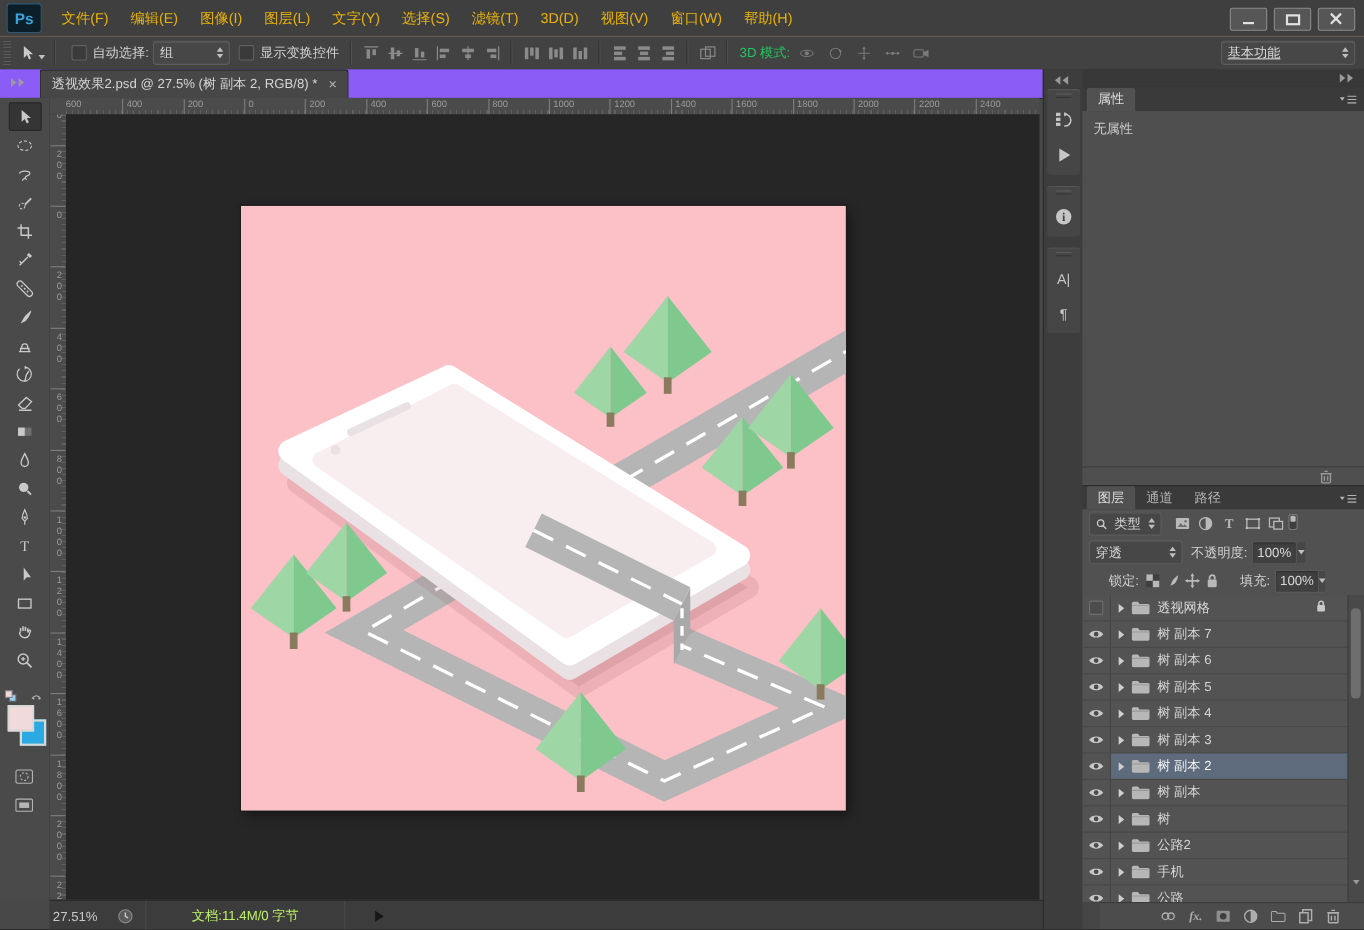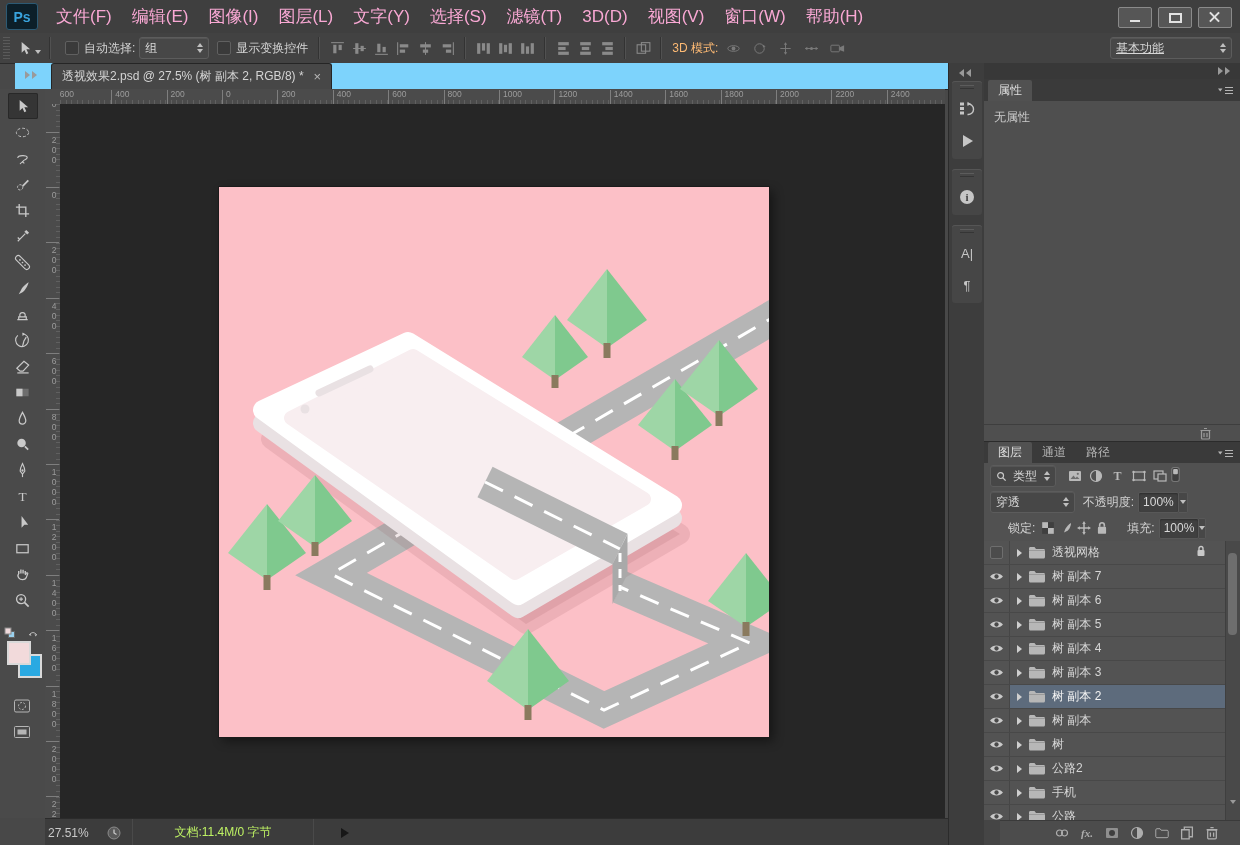--- a/index.html
+++ b/index.html
@@ -2,21 +2,21 @@
 <html style="--art-background: #fcc0c7; --art-road: #b5b5b5; --art-road-side: #a9a9a9; --art-dash: #ffffff; --art-phone-body: #ffffff; --art-phone-side: #e9e1e3; --art-phone-screen: #f8eef0; --art-tree-light: #9ed6a6; --art-tree-dark: #7fc98e; --art-trunk: #8a7a5e;"><head>
 <meta charset="utf-8">
 <style>
   html,body{margin:0;padding:0;background:#222;}
   #app{position:relative;width:1240px;height:845px;background:#484848;font-family:"Liberation Sans",sans-serif;overflow:hidden;color:#d6d6d6;font-size:12px;-webkit-font-smoothing:antialiased;}
   .abs{position:absolute;}
   
   #titlebar{left:0;top:0;width:1240px;height:33px;background:#3f3f3f;border-bottom:5px solid #fdba74;display:flex;align-items:center;}
   #pslogo{width:30px;height:25px;margin:0 8px 0 6px;background:#0c1f29;border:1px solid #2c5a74;border-radius:3px;color:#39a3dd;font-weight:bold;font-size:14px;display:flex;align-items:center;justify-content:center;}
   #menubar{display:flex;height:33px;align-items:center;}
-  .menu-item{padding:0 10px;line-height:33px;color:#f9a8d4;font-size:17px;cursor:default;}
+  .menu-item{padding:0 10px;line-height:33px;color:#eab308;font-size:13px;cursor:default;}
   #winbtns{position:absolute;right:8px;top:7px;display:flex;gap:6px;}
   .winbtn{width:32px;height:19px;background:#565656;border:1px solid #8a8a8a;border-radius:2px;display:flex;align-items:center;justify-content:center;}
   .wb-min::after{content:"";width:10px;height:0;border-bottom:2px solid #e2e2e2;margin-top:6px;}
   .wb-max::after{content:"";width:9px;height:6px;border:2px solid #e2e2e2;}
   .wb-close{position:relative;}
   .wb-close::before,.wb-close::after{content:"";position:absolute;left:9px;top:8px;width:13px;height:2px;background:#e2e2e2;}
   .wb-close::before{transform:rotate(45deg);}
   .wb-close::after{transform:rotate(-45deg);}
   
   #optionsbar{left:0;top:33px;width:1240px;height:30px;background:#424242;border-bottom:1px solid #2c2c2c;display:flex;align-items:center;}
@@ -26,21 +26,21 @@
   .obtn svg{width:17px;height:17px;}
   .checkbox{width:12px;height:12px;background:#3a3a3a;border:1px solid #606060;border-radius:2px;margin:0 5px 0 8px;}
   .olabel{color:#d2d2d2;margin-right:4px;white-space:nowrap;}
   .select{height:20px;background:#474747;border:1px solid #5c5c5c;border-radius:3px;display:flex;align-items:center;padding:0 5px;gap:6px;box-shadow:inset 0 1px 0 #555;}
   .select .val{flex:1;color:#d8d8d8;}
   .spin{display:flex;flex-direction:column;gap:2px;align-items:center;}
   .tri-u{width:0;height:0;border-left:3.5px solid transparent;border-right:3.5px solid transparent;border-bottom:4px solid #bfbfbf;}
   .tri-d{width:0;height:0;border-left:3.5px solid transparent;border-right:3.5px solid transparent;border-top:4px solid #bfbfbf;}
   #ws-select{position:absolute;right:8px;top:4px;width:110px;text-decoration:underline;}
   
-  #tabstrip{left:15px;top:63px;width:948px;height:26px;background:#7dd3fc;border-bottom:1px solid #262626;}
+  #tabstrip{left:0;top:63px;width:948px;height:26px;background:#8b5cf6;border-bottom:1px solid #262626;}
   #toolbar-collapse{position:absolute;left:10px;top:8px;display:flex;}
   .chev-r{width:0;height:0;border-top:4px solid transparent;border-bottom:4px solid transparent;border-left:5px solid #9a9a9a;margin-right:2px;}
   .chev-l{width:0;height:0;border-top:4px solid transparent;border-bottom:4px solid transparent;border-right:5px solid #9a9a9a;margin-left:2px;}
   #doctab{position:absolute;left:36px;top:0;height:25px;background:#474747;border:1px solid #252525;border-bottom:none;border-radius:3px 3px 0 0;display:flex;align-items:center;padding:0 10px;gap:10px;color:#d4d4d4;}
   #tab-close{color:#b5b5b5;font-size:13px;}
   
   #toolbar{left:0;top:89px;width:45px;height:729px;background:#4a4a4a;border-right:1px solid #2e2e2e;}
   #tools{display:flex;flex-direction:column;align-items:center;padding-top:4px;}
   .tool{width:30px;height:26px;display:flex;align-items:center;justify-content:center;border-radius:2px;}
   .tool svg{width:17px;height:17px;}
@@ -264,21 +264,21 @@
         </span>
         <div class="osep"></div>
         <span class="obtn">
           <svg viewBox="0 0 16 16">
             <rect x="2" y="4.5" width="8" height="8" fill="none" stroke="#8a8a8a"></rect>
             <rect x="6" y="2.5" width="8" height="8" fill="none" stroke="#8a8a8a"></rect>
           </svg>
         </span>
       </div>
     <div class="osep"></div>
-    <span class="olabel" style="color:#fdba74;margin-left:4px;">3D 模式:</span>
+    <span class="olabel" style="color:#22c55e;margin-left:4px;">3D 模式:</span>
     <div id="icons3d" style="display:flex;align-items:center;gap:4px;">
         <span class="obtn">
           <svg viewBox="0 0 18 14">
             <ellipse cx="9" cy="7" rx="6" ry="3" fill="none" stroke="#7a7a7a"></ellipse>
             <circle cx="9" cy="7" r="2" fill="#7a7a7a"></circle>
           </svg>
         </span>
         <span class="obtn">
           <svg viewBox="0 0 18 14">
             <circle cx="9" cy="7" r="5" fill="none" stroke="#7a7a7a"></circle>

